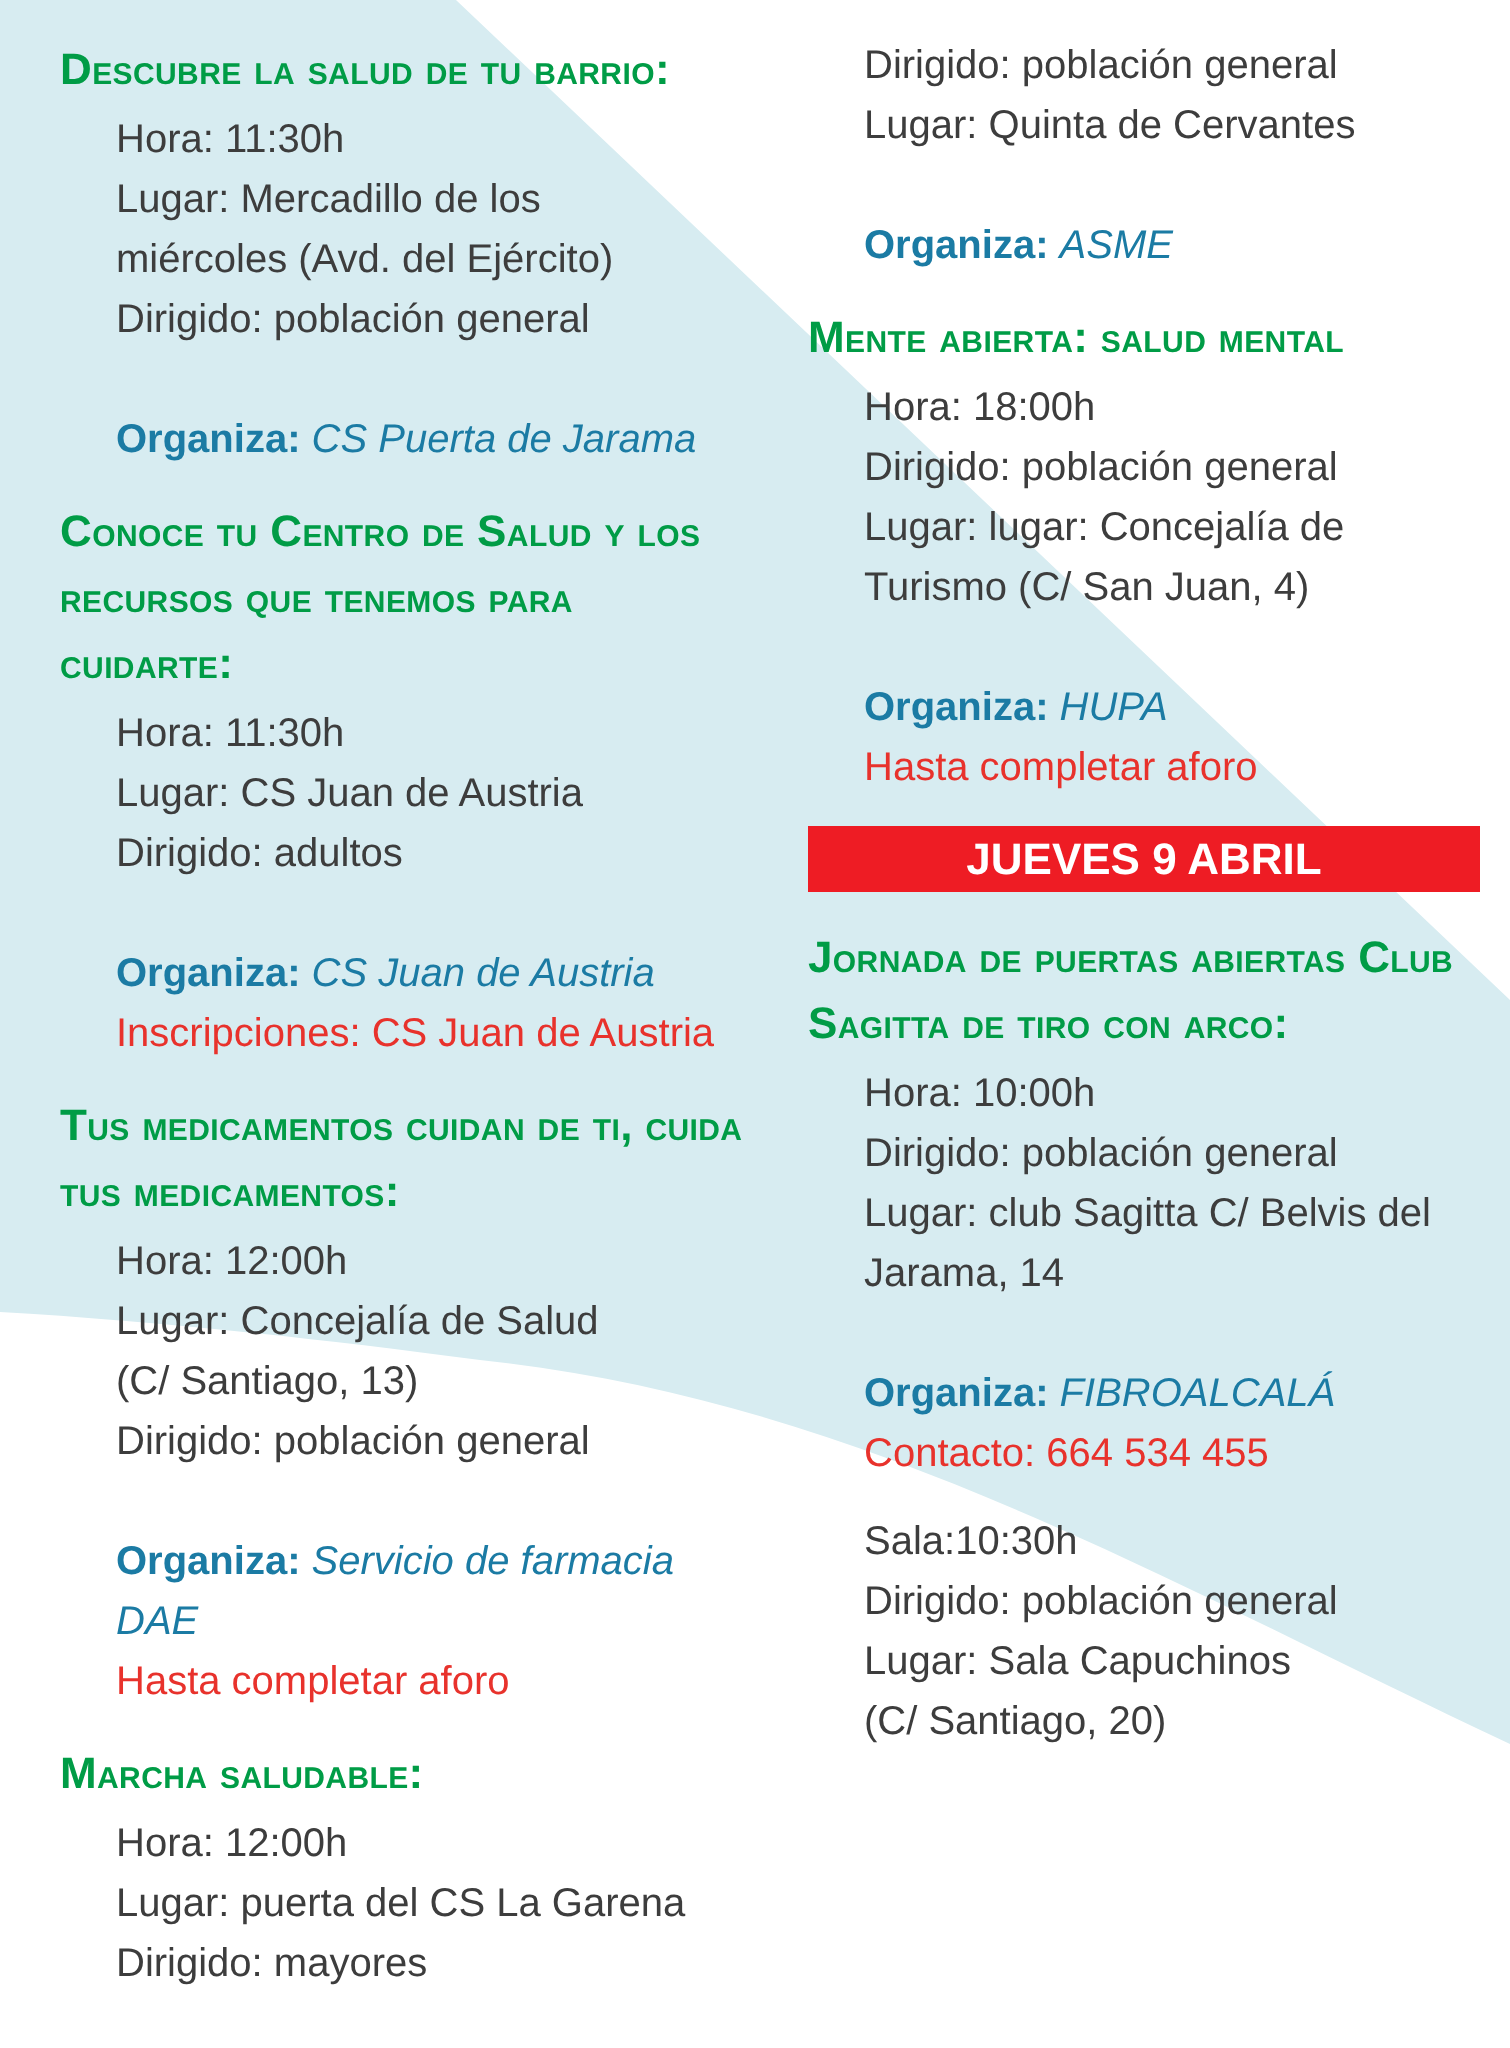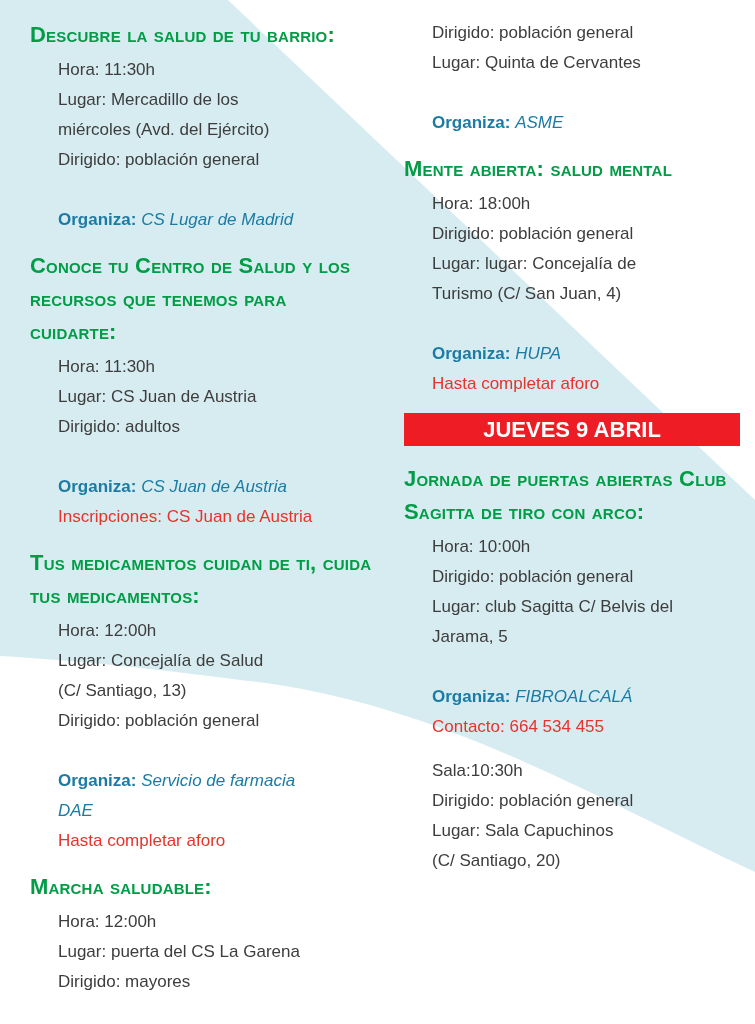--- a/index.html
+++ b/index.html
@@ -18,21 +18,21 @@
     margin:0 0 4px 0;
     font-weight:bold;
     font-variant:small-caps;
     color:#009c46;
     font-size:22px;
     line-height:33px;
     letter-spacing:0.2px;
   }
   .fields{padding-left:28px;}
   .field{
-    font-size:17px;
+    font-size:20px;
     line-height:30px;
     color:#3d3d3d;
     white-space:pre-line;
   }
   .field.red{color:#e8322c;}
   .field.org{color:#1b7ba4;}
   .org-label{white-space:pre;font-weight:bold;}
   .org-value{font-style:italic;}
   .banner{
     background:#ee1c24;
@@ -71,21 +71,21 @@
   <section class="col col-left">
 
     <article>
       <h3 class="title">Descubre la salud de tu barrio:</h3>
       <div class="fields">
         <div class="field">Hora: 11:30h</div>
         <div class="field">Lugar: Mercadillo de los
 miércoles (Avd. del Ejército)</div>
         <div class="field">Dirigido: población general</div>
         <div class="field org">
-          <span class="org-label">Organiza: </span><em class="org-value">CS Lugar de Madrid</em>
+          <span class="org-label">Organiza: </span><em class="org-value">CS Puerta de Jarama</em>
         </div>
       </div>
     </article>
 
     <article>
       <h3 class="title">Conoce tu Centro de Salud y los recursos que tenemos para cuidarte:</h3>
       <div class="fields">
         <div class="field">Hora: 11:30h</div>
         <div class="field">Lugar: CS Juan de Austria</div>
         <div class="field">Dirigido: adultos</div>
@@ -155,21 +155,21 @@
     <div class="banner">
       <span>JUEVES 9 ABRIL</span>
     </div>
 
     <article>
       <h3 class="title">Jornada de puertas abiertas Club Sagitta de tiro con arco:</h3>
       <div class="fields">
         <div class="field">Hora: 10:00h</div>
         <div class="field">Dirigido: población general</div>
         <div class="field">Lugar: club Sagitta C/ Belvis del
-Jarama, 5</div>
+Jarama, 14</div>
         <div class="field org">
           <span class="org-label">Organiza: </span><em class="org-value">FIBROALCALÁ</em>
         </div>
         <div class="field red">Contacto: 664 534 455</div>
       </div>
     </article>
 
     <article class="oncometro">
       <div class="fields">
         <div class="field">Sala:10:30h</div>

